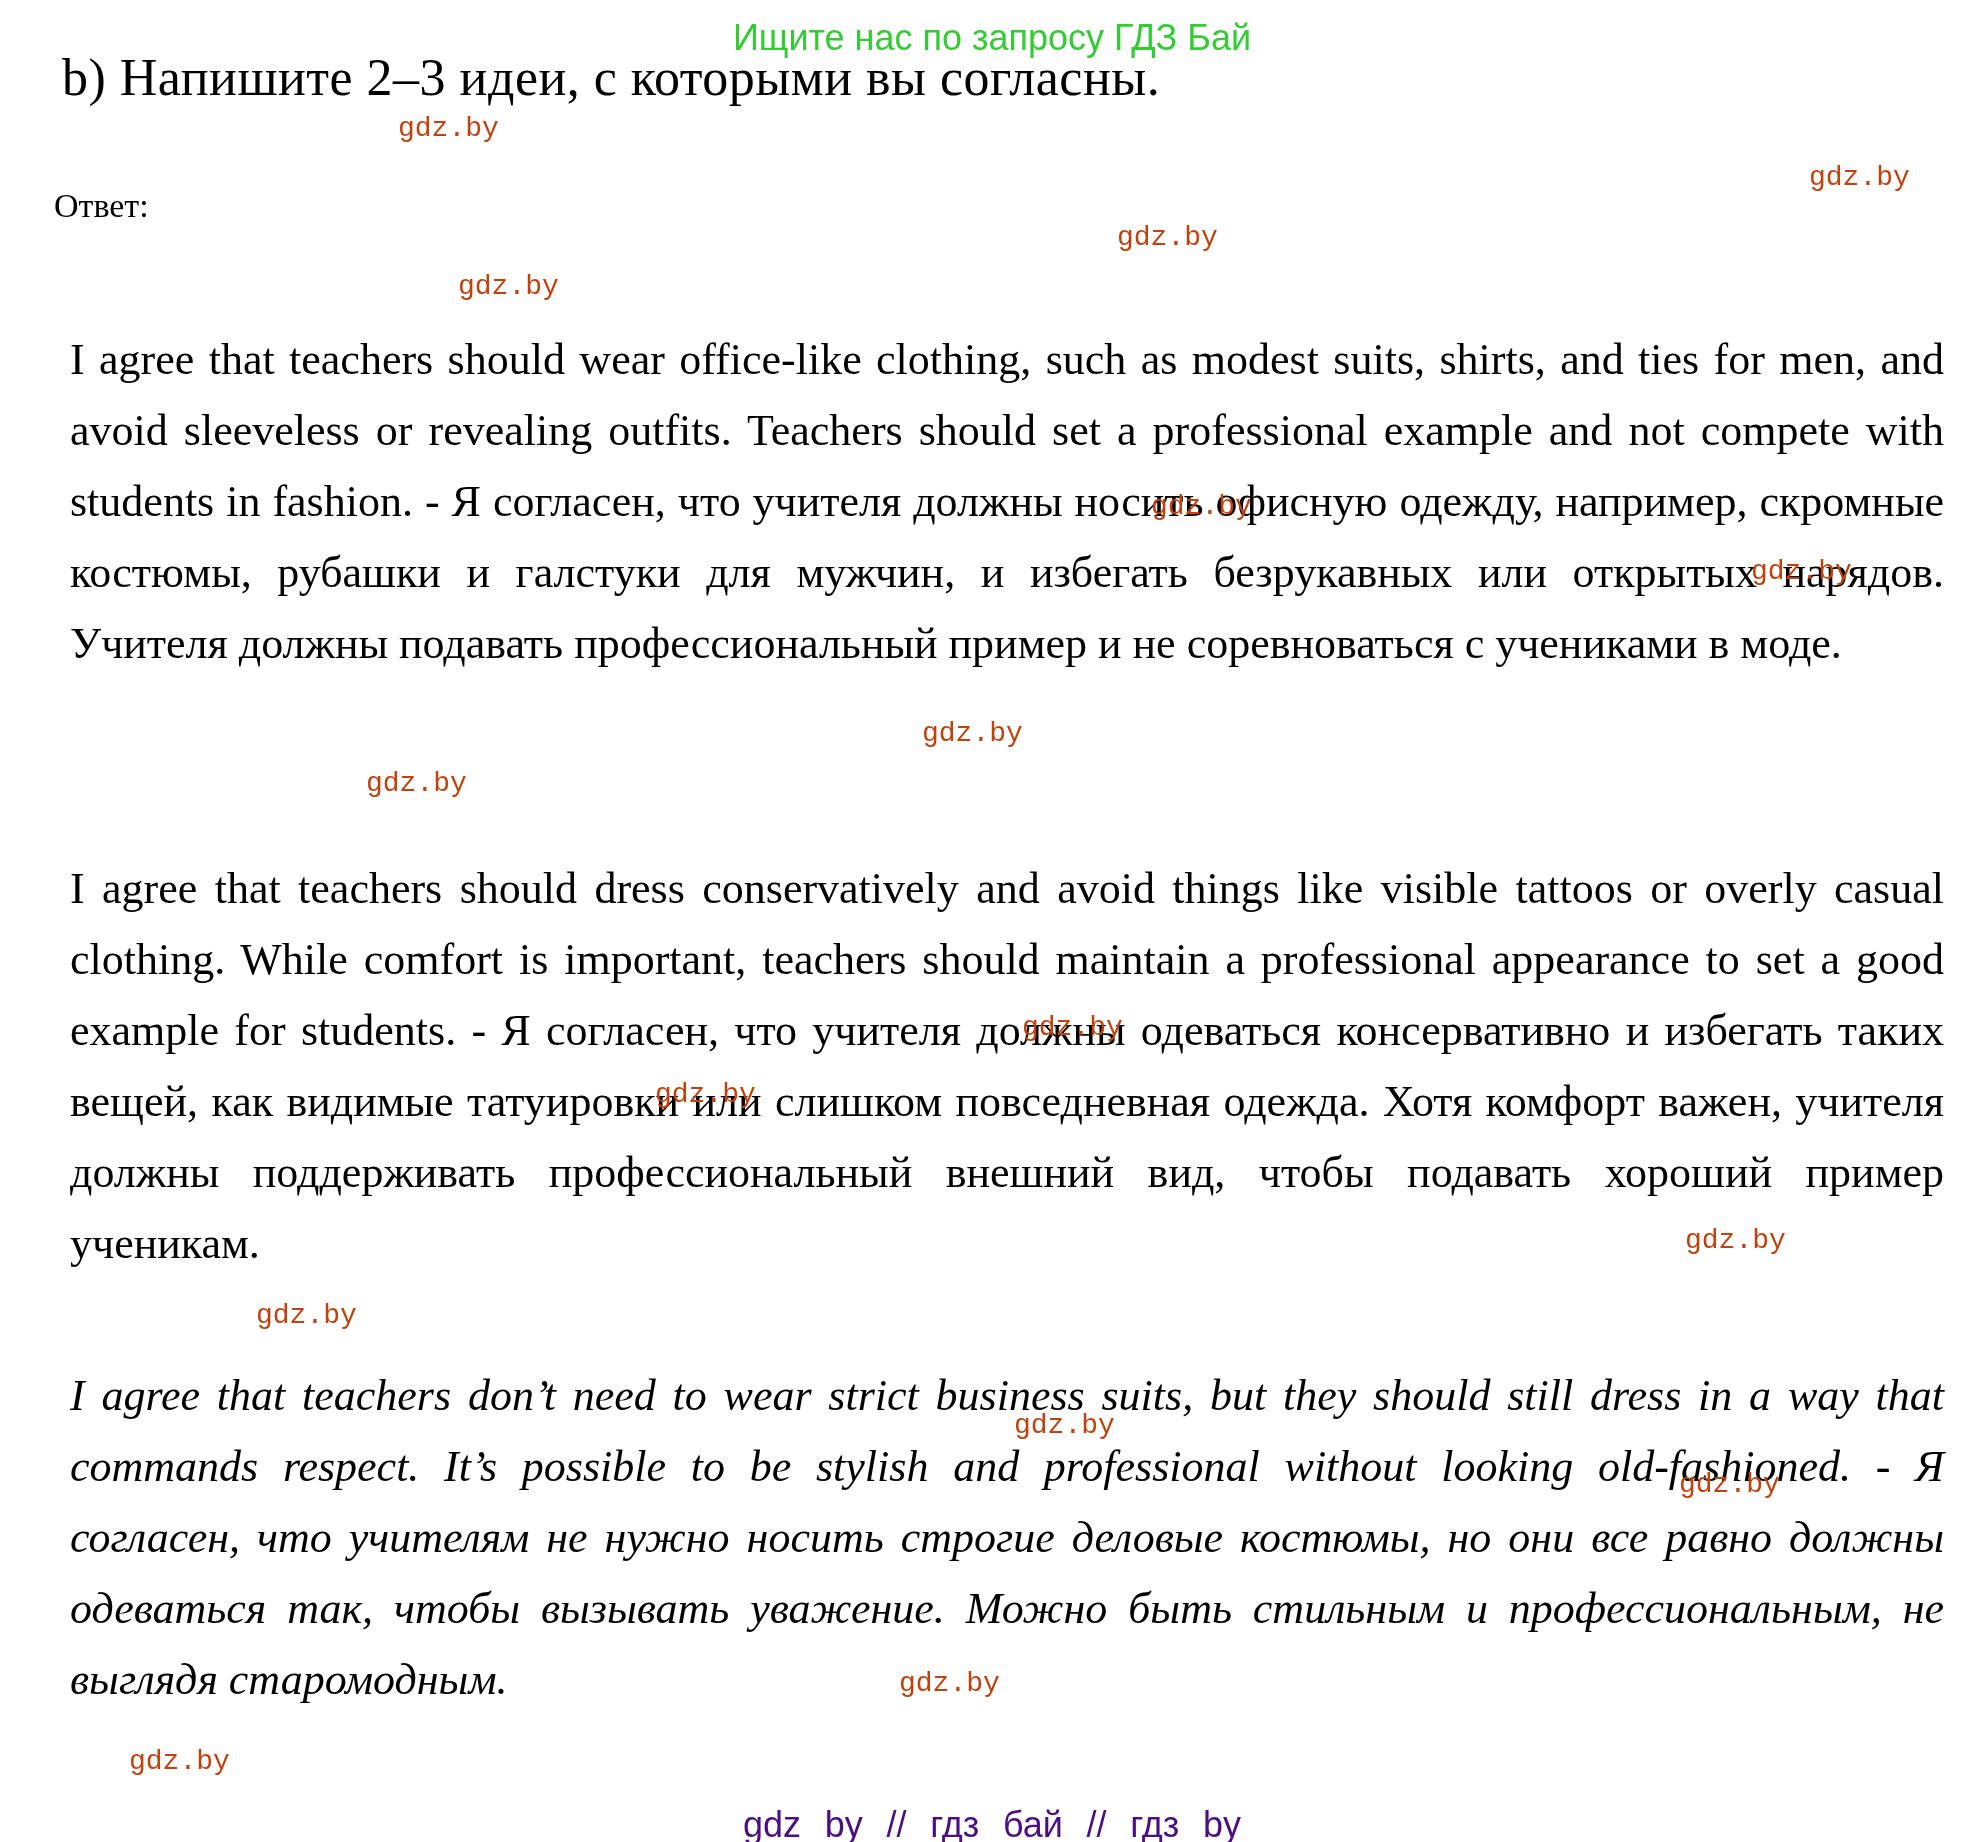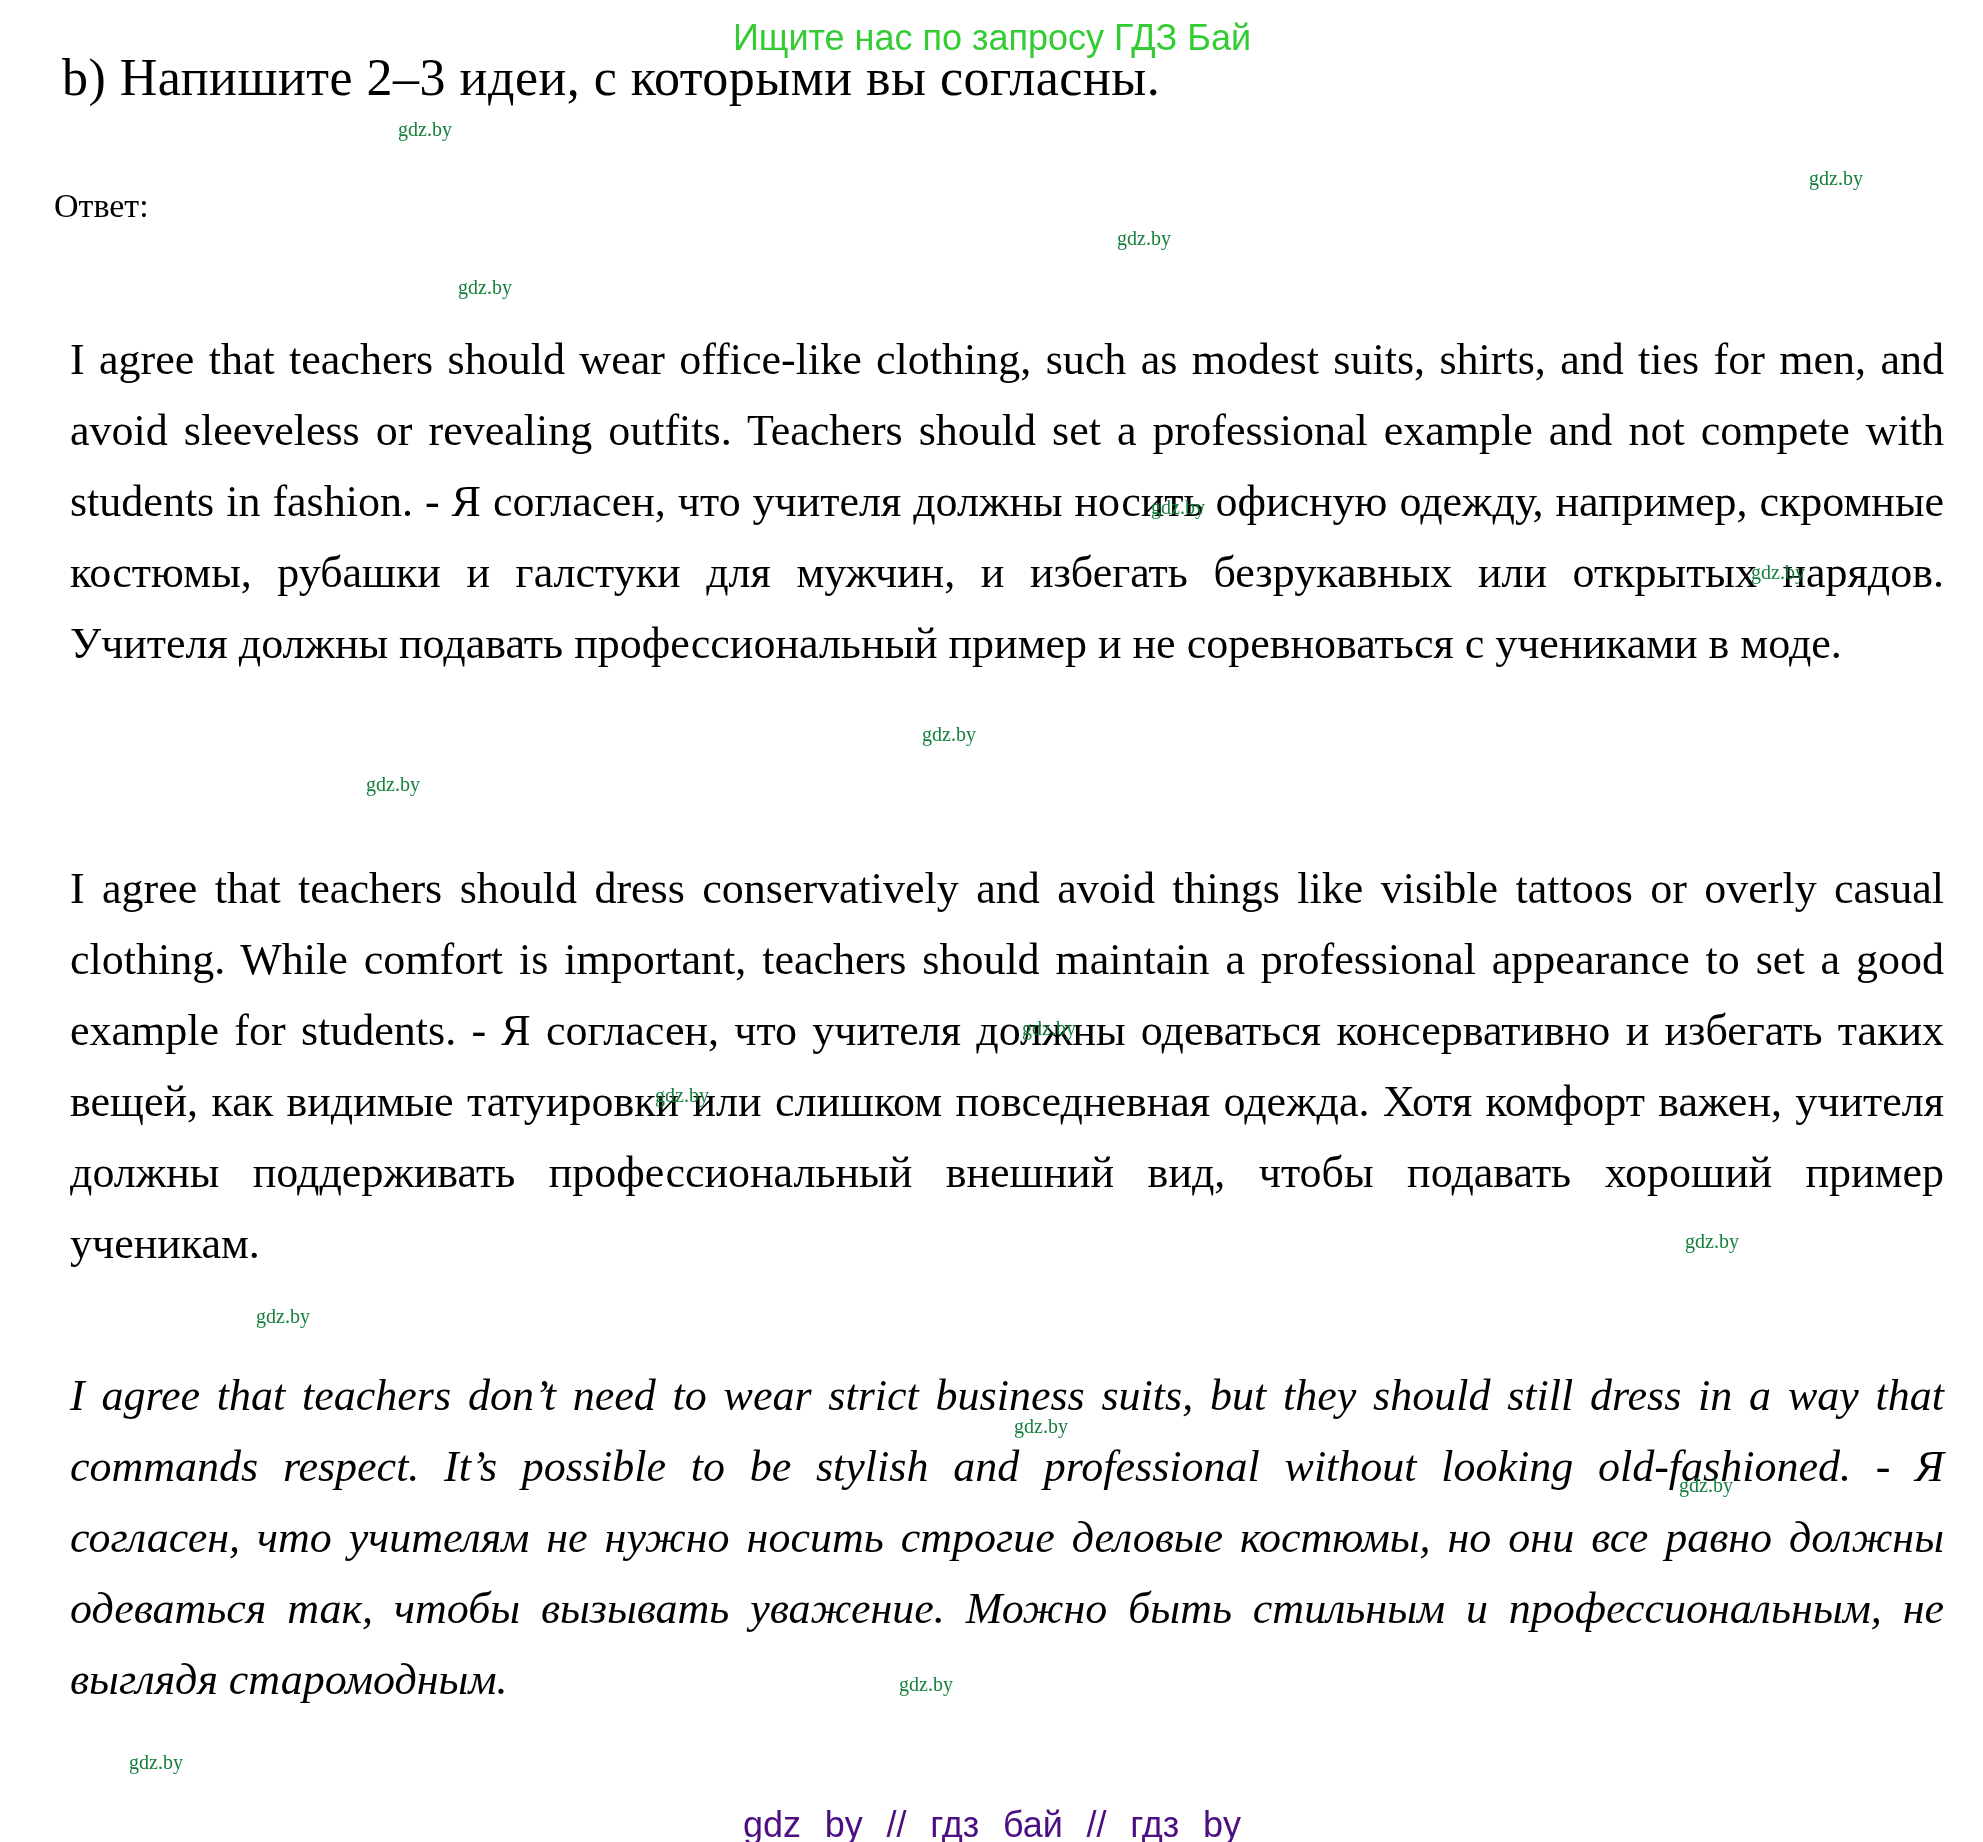--- a/index.html
+++ b/index.html
@@ -65,24 +65,24 @@
     width: 100%;
     text-align: center;
     font-family: "Liberation Sans", sans-serif;
     font-size: 36px;
     line-height: 43px;
     word-spacing: 13.7px;
     color: #4b0f82;
   }
   .wm {
     position: absolute;
-    font-family: Liberation Serif, serif;
-    font-size: 20px;
+    font-family: Liberation Mono, monospace;
+    font-size: 28px;
     line-height: 28px;
-    color: #15803d;
+    color: #c2410c;
     white-space: nowrap;
   }
 </style>
 </head>
 <body>
 
 <div class="page">
 
   <div class="banner" style="color: rgb(51, 204, 51);">Ищите нас по запросу ГДЗ Бай</div>
 

